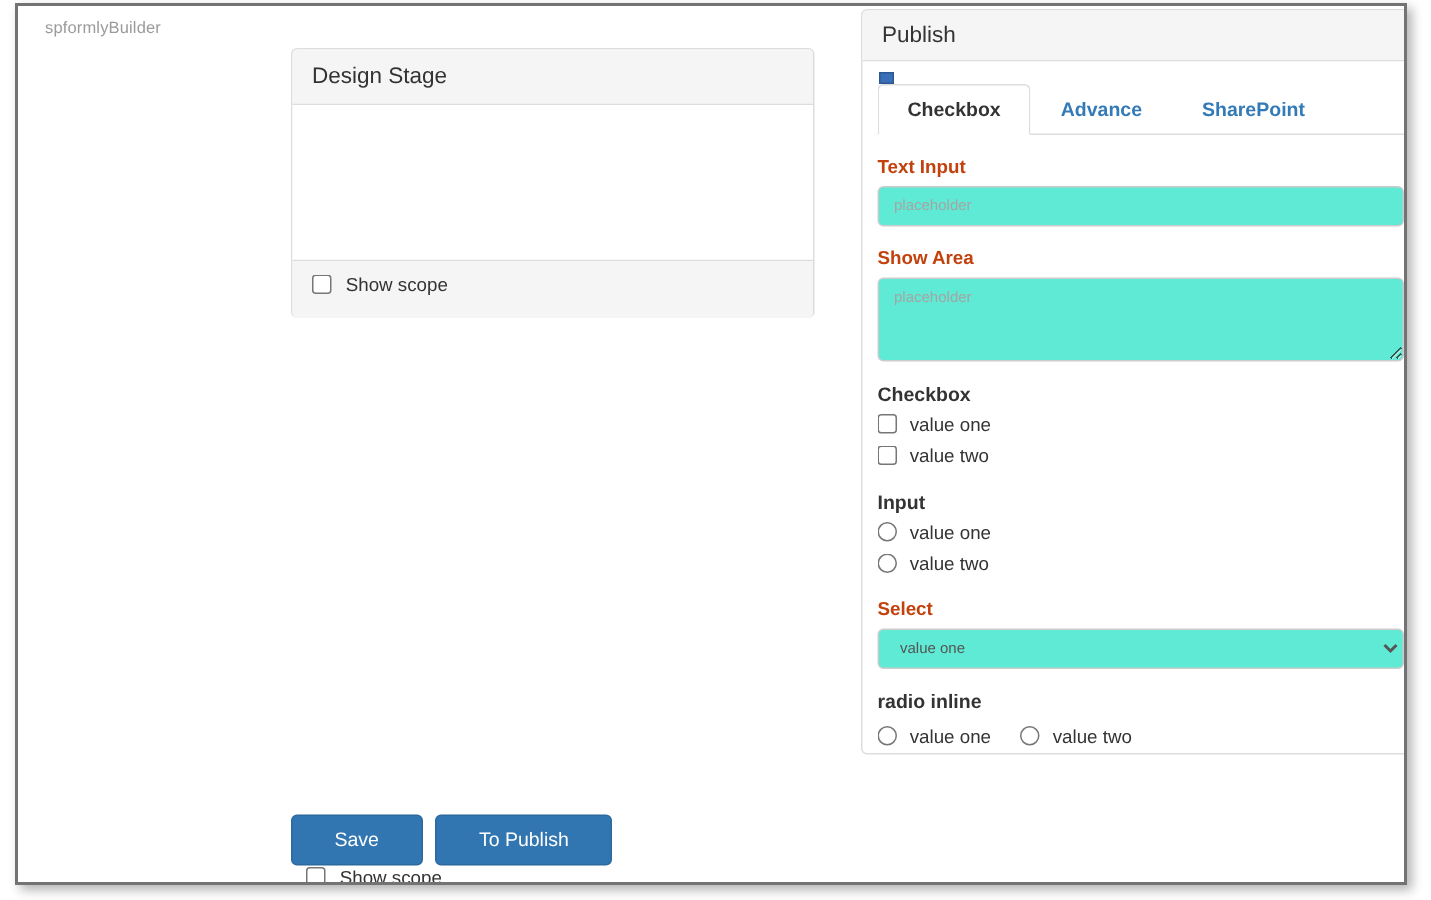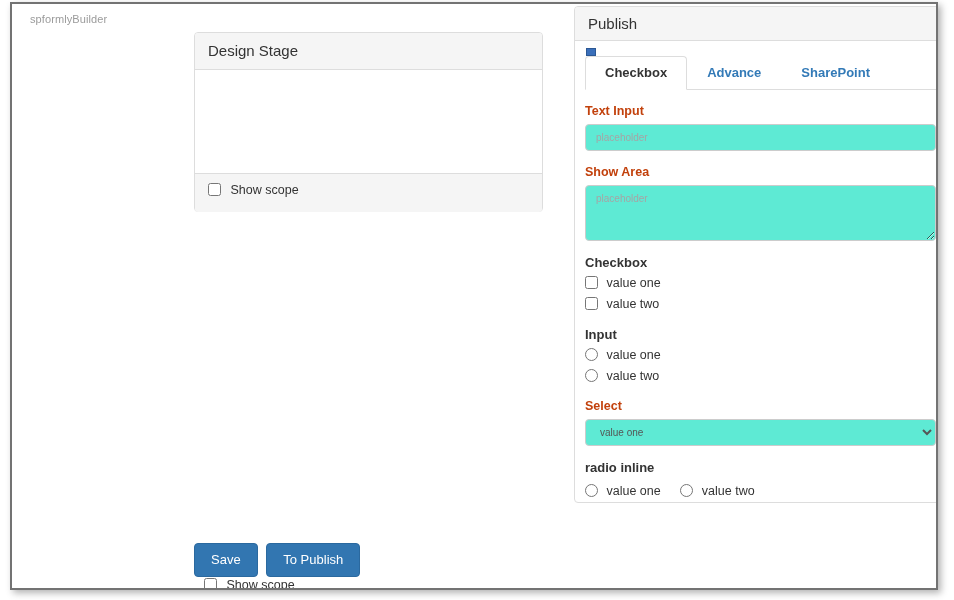--- a/index.html
+++ b/index.html
@@ -225,21 +225,21 @@
   .section.tight { margin-bottom: 14px; }
 
   
   #action-bar {
     position: absolute;
     left: 182px;
     top: 539px;
   }
   .btn {
     display: inline-block;
-    padding: 7px 16px;
+    padding: 7px 28px;
     margin: 0 5px 0 0;
     font-family: "Liberation Sans", sans-serif;
     font-size: 13px;
     line-height: 1.42;
     color: #ffffff;
     background: #3276b1;
     border: 1px solid #2b699f;
     border-radius: 4px;
     cursor: pointer;
     outline: none;

